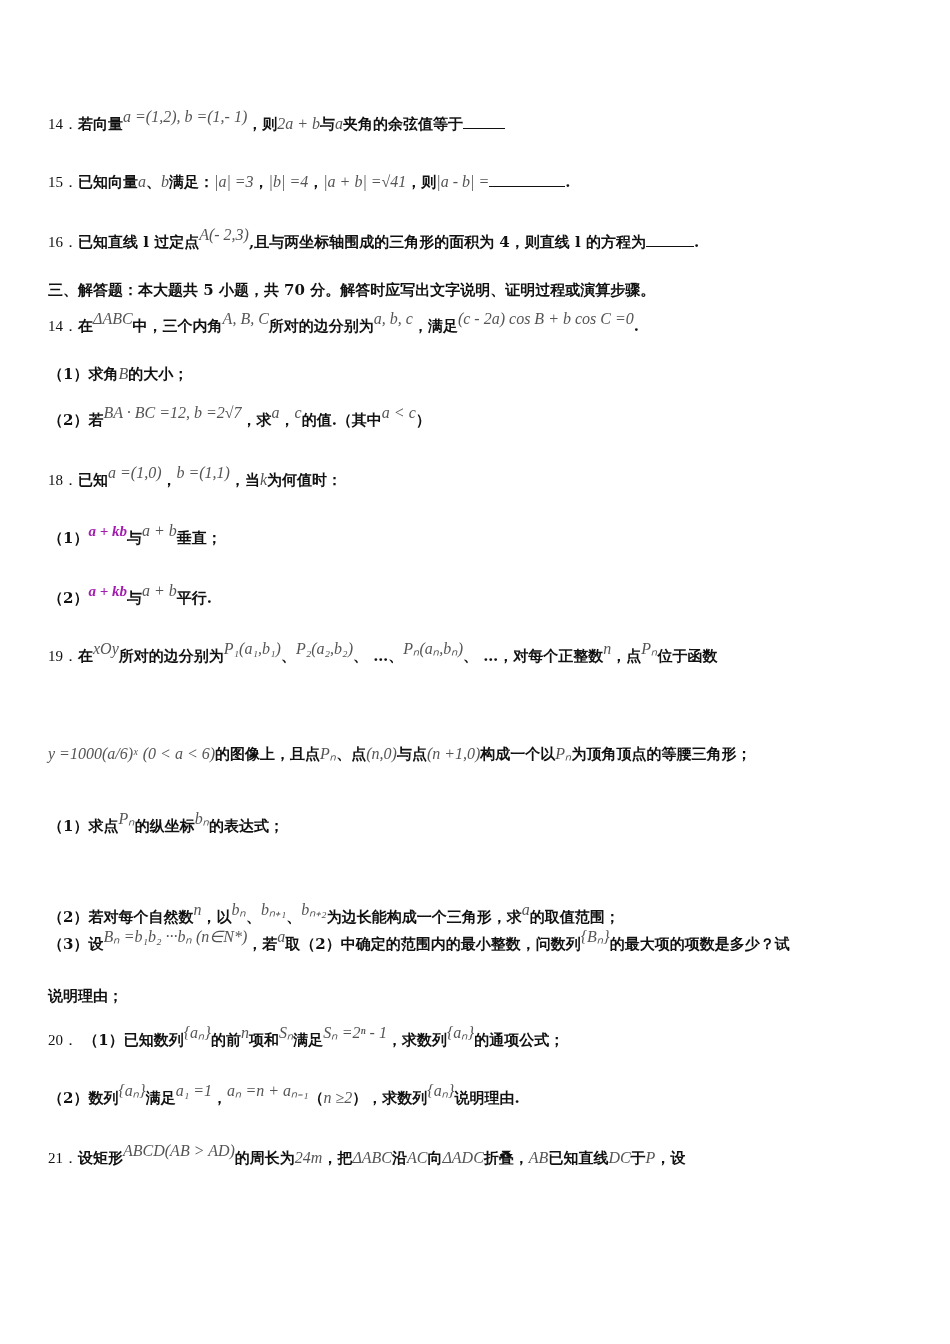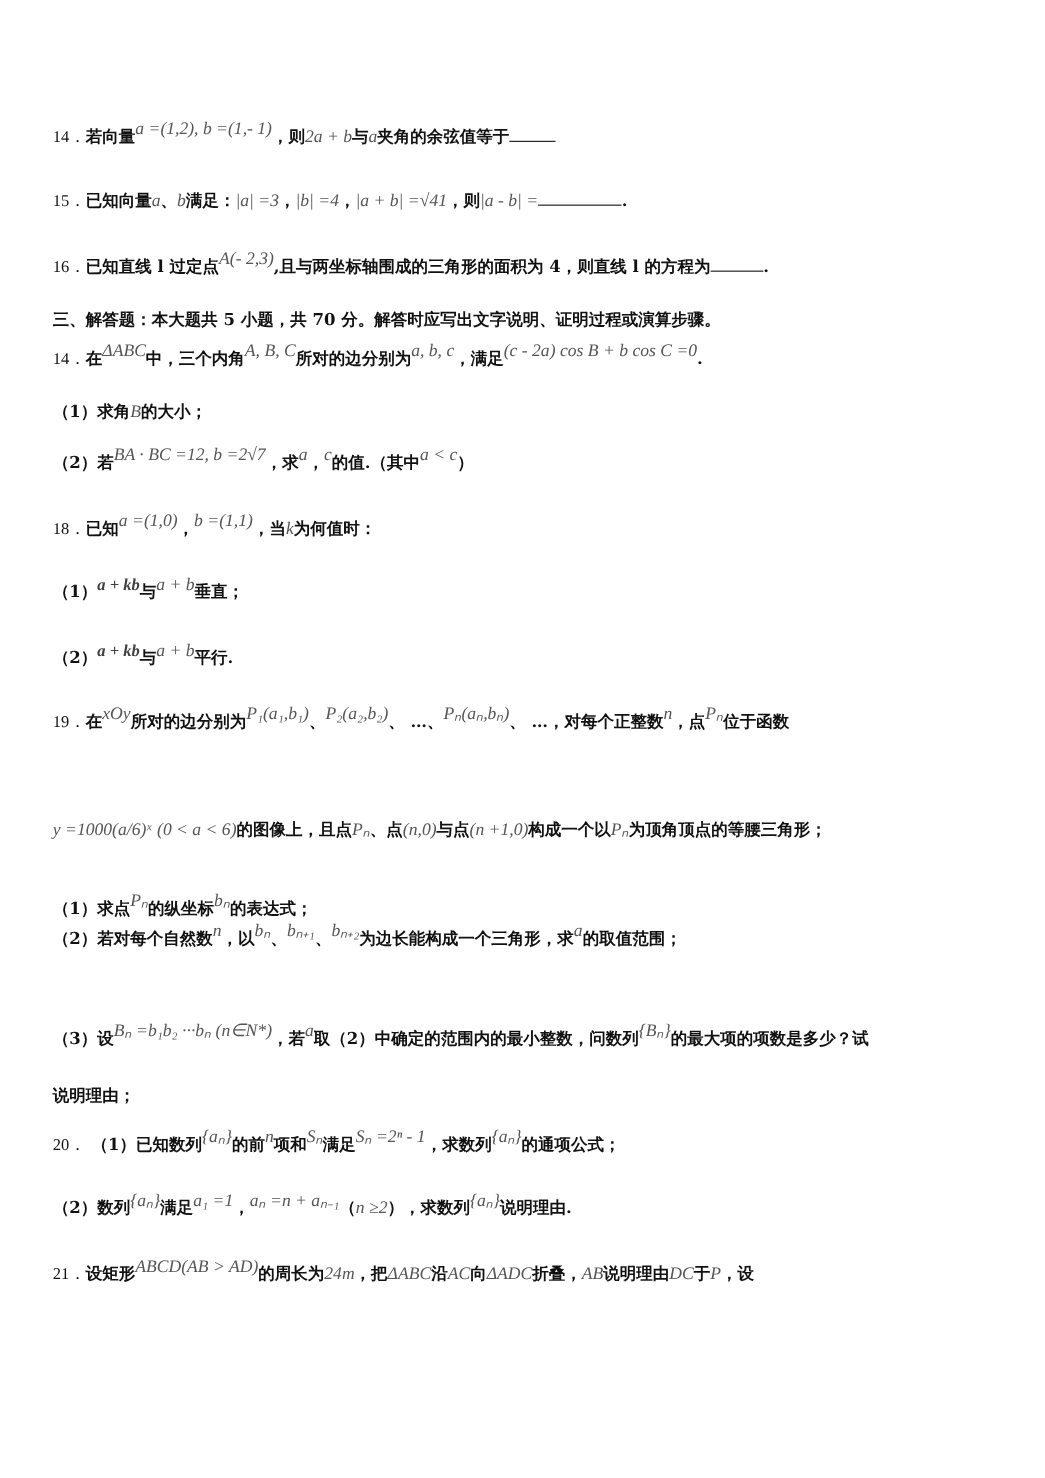--- a/index.html
+++ b/index.html
@@ -5,21 +5,21 @@
   html, body { margin: 0; padding: 0; background: #ffffff; }
   body { width: 950px; height: 1344px; position: relative; overflow: hidden;
          font-family: "DejaVu Serif", serif; color: #111; }
   .line { position: absolute; left: 48px; font-size: 15px; white-space: nowrap;
           font-weight: bold; line-height: 20px; }
   .num { font-family: "Liberation Serif", serif; font-weight: normal; font-size: 15px; }
   .m { font-family: "Liberation Serif", serif; font-style: italic; font-weight: normal;
        color: #555; font-size: 16px; }
   .sup { position: relative; top: -7px; text-align: right; }
   .blank { display: inline-block; border-bottom: 1.5px solid #111; height: 14px; vertical-align: baseline; }
-  .bv { font-family: "Liberation Serif", serif; font-weight: bold; font-style: italic; color: #404040; }
+  .bv { font-family: "Liberation Serif", serif; font-weight: bold; font-style: italic; color: #a21caf; }
 </style>
 </head>
 <body>
 
 <div class="line" style="top:114px">
   <span class="num">14．</span><span>若向量</span><span class="m sup">a =(1,2), b =(1,- 1)</span><span>，则</span><span class="m">2a + b</span><span>与</span><span class="m">a</span><span>夹角的余弦值等于</span><span class="blank" style="width:42px"></span>
 </div>
 
 <div class="line" style="top:172px">
   <span class="num">15．</span><span>已知向量</span><span class="m">a</span><span>、</span><span class="m">b</span><span>满足：</span><span class="m">|a| =3</span><span>，</span><span class="m">|b| =4</span><span>，</span><span class="m">|a + b| =√41</span><span>，则</span><span class="m">|a - b| =</span><span class="blank" style="width:76px"></span><span>.</span>
@@ -53,30 +53,30 @@
 
 <div class="line" style="top:646px">
   <span class="num">19．</span><span>在</span><span class="m sup">xOy</span><span>所对的边分别为</span><span class="m sup">P₁(a₁,b₁)</span><span>、</span><span class="m sup">P₂(a₂,b₂)</span><span>、 …、</span><span class="m sup">Pₙ(aₙ,bₙ)</span><span>、 …，对每个正整数</span><span class="m sup">n</span><span>，点</span><span class="m sup">Pₙ</span><span>位于函数</span>
 </div>
 <div class="line" style="top:744px">
   <span class="m">y =1000(a/6)ˣ</span>&nbsp;<span class="m">(0 &lt; a &lt; 6)</span><span>的图像上，且点</span><span class="m">Pₙ</span><span>、点</span><span class="m">(n,0)</span><span>与点</span><span class="m">(n +1,0)</span><span>构成一个以</span><span class="m">Pₙ</span><span>为顶角顶点的等腰三角形；</span>
 </div>
 <div class="line" style="top:816px">
   <span>（1）</span><span>求点</span><span class="m sup">Pₙ</span><span>的纵坐标</span><span class="m sup">bₙ</span><span>的表达式；</span>
 </div>
-<div class="line" style="top:843px">
+<div class="line" style="top:907px">
   <span>（2）</span><span>若对每个自然数</span><span class="m sup">n</span><span>，以</span><span class="m sup">bₙ</span><span>、</span><span class="m sup">bₙ₊₁</span><span>、</span><span class="m sup">bₙ₊₂</span><span>为边长能构成一个三角形，求</span><span class="m sup">a</span><span>的取值范围；</span>
 </div>
 <div class="line" style="top:934px">
   <span>（3）</span><span>设</span><span class="m sup">Bₙ =b₁b₂ ···bₙ (n∈N*)</span><span>，若</span><span class="m sup">a</span><span>取（2）中确定的范围内的最小整数，问数列</span><span class="m sup">{Bₙ}</span><span>的最大项的项数是多少？试</span>
 </div>
 <div class="line" style="top:986px">说明理由；</div>
 
 <div class="line" style="top:1030px">
   <span class="num">20．</span>&nbsp;<span>（1）</span><span>已知数列</span><span class="m sup">{aₙ}</span><span>的前</span><span class="m sup">n</span><span>项和</span><span class="m sup">Sₙ</span><span>满足</span><span class="m sup">Sₙ =2ⁿ - 1</span><span>，求数列</span><span class="m sup">{aₙ}</span><span>的通项公式；</span>
 </div>
 <div class="line" style="top:1088px">
   <span>（2）</span><span>数列</span><span class="m sup">{aₙ}</span><span>满足</span><span class="m sup">a₁ =1</span><span>，</span><span class="m sup">aₙ =n + aₙ₋₁</span><span>（</span><span class="m">n ≥2</span><span>），求数列</span><span class="m sup">{aₙ}</span><span>说明理由.</span>
 </div>
 
 <div class="line" style="top:1148px">
-  <span class="num">21．</span><span>设矩形</span><span class="m sup">ABCD(AB &gt; AD)</span><span>的周长为</span><span class="m">24m</span><span>，把</span><span class="m">ΔABC</span><span>沿</span><span class="m">AC</span><span>向</span><span class="m">ΔADC</span><span>折叠，</span><span class="m">AB</span><span>说明理由</span><span class="m">DC</span><span>于</span><span class="m">P</span><span>，设</span>
+  <span class="num">21．</span><span>设矩形</span><span class="m sup">ABCD(AB &gt; AD)</span><span>的周长为</span><span class="m">24m</span><span>，把</span><span class="m">ΔABC</span><span>沿</span><span class="m">AC</span><span>向</span><span class="m">ΔADC</span><span>折叠，</span><span class="m">AB</span><span>已知直线</span><span class="m">DC</span><span>于</span><span class="m">P</span><span>，设</span>
 </div>
 
 </body></html>

